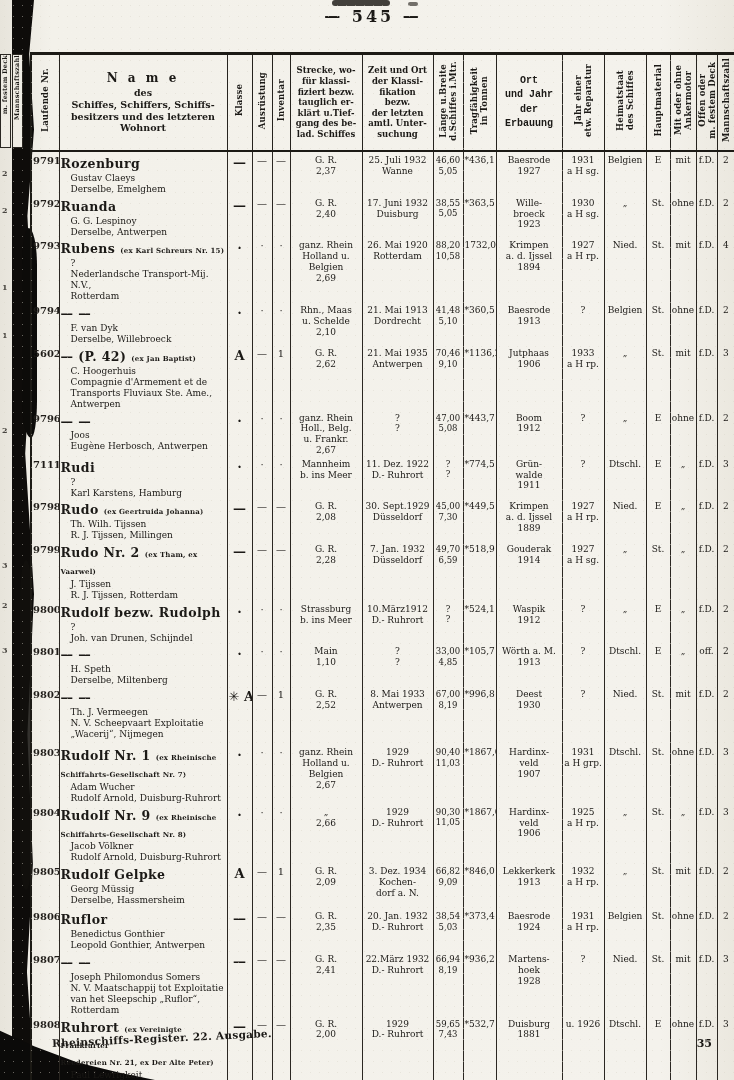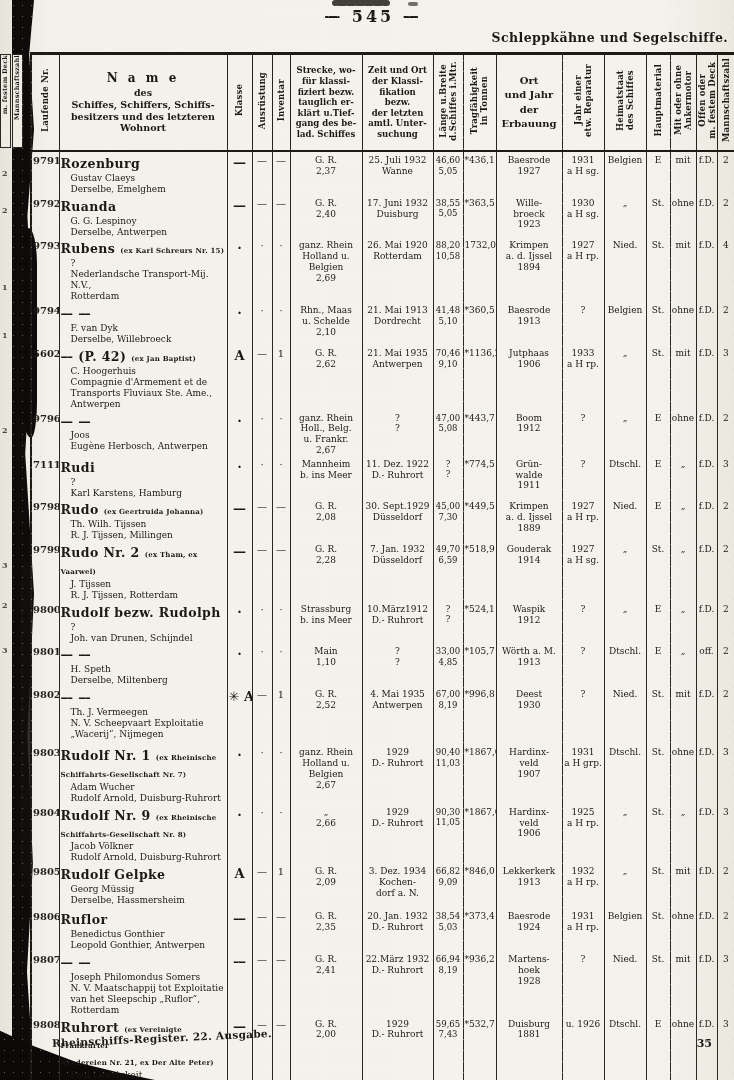--- a/index.html
+++ b/index.html
@@ -34,21 +34,21 @@
   
   table.reg{position:absolute;left:30px;top:52px;width:704px;border-collapse:collapse;table-layout:fixed;
         border:2px solid #1c1a15;border-bottom:none;}
   table.reg thead th{border:1px solid #26231e;border-top:3px solid #1c1a15;border-bottom:2px solid #1c1a15;
         height:93px;padding:1px 0;vertical-align:middle;text-align:center;font-weight:bold;}
   .v{writing-mode:vertical-rl;transform:rotate(180deg);display:inline-block;
         font-size:8.5px;font-weight:bold;line-height:1.2;white-space:pre-line;max-height:90px;letter-spacing:.2px;}
   .h-name-top{font-size:12px;letter-spacing:3px;font-weight:bold;}
   .h-name-rest{font-size:9.5px;font-weight:bold;white-space:pre-line;line-height:1.25;margin-top:2px;}
   .h-block{font-size:8.5px;font-weight:bold;white-space:pre-line;line-height:1.25;}
-  .h-ort{font-size:10px;font-weight:bold;white-space:pre-line;line-height:1.45;}
+  .h-ort{font-size:10px;font-weight:bold;white-space:pre-line;line-height:1.45;font-family:Liberation Mono, monospace;}
 
   table.reg tbody td{border-left:1px solid #2b2722;border-right:1px solid #2b2722;
         vertical-align:top;padding:3px 1px 0 1px;overflow:hidden;}
   .c-lfd{font-size:10px;font-weight:bold;padding-left:2px;color:#201d19;text-align:right;}
   .c-name{padding-left:3px;}
   .c-name .nm{line-height:1.05;}
   .c-name .title{font-size:12.5px;font-weight:bold;letter-spacing:.4px;white-space:pre-line;}
   .c-name .ex{font-size:7px;font-weight:bold;white-space:pre-line;letter-spacing:.2px;}
   .c-name .sub{font-size:9px;line-height:1.22;white-space:pre-line;padding-left:4px;margin-top:1px;margin-left:6px;}
   .c-kl{font-size:13px;font-weight:600;text-align:center;white-space:nowrap;padding-top:2px;}
@@ -83,21 +83,20 @@
       <span class="margin-num" style="top: 205px;">2</span>
       <span class="margin-num" style="top: 282px;">1</span>
       <span class="margin-num" style="top: 330px;">1</span>
       <span class="margin-num" style="top: 425px;">2</span>
       <span class="margin-num" style="top: 560px;">3</span>
       <span class="margin-num" style="top: 600px;">2</span>
       <span class="margin-num" style="top: 645px;">3</span>
     </div>
 
   <div class="page-number">—  545  —</div>
-  <div class="section-title">Schleppkähne und Segelschiffe.</div>
 
   <table class="reg">
     <colgroup>
       <col style="width:28px">
         <col style="width:168px">
         <col style="width:25px">
         <col style="width:20px">
       <col style="width:18px">
         <col style="width:72px">
         <col style="width:71px">
@@ -475,21 +474,21 @@
         <div class="nm"><span class="title">— —</span> <span class="ex"></span></div>
         <div class="sub">Th. J. Vermeegen
 N. V. Scheepvaart Exploitatie
 „Wacerij“, Nijmegen</div>
       </td>
       <td class="c-kl">✳ A</td>
       <td class="c-au">—</td>
       <td class="c-inv">1</td>
       <td class="c-str">G. R.
 2,52</td>
-      <td class="c-zeit">4. Mai 1935
+      <td class="c-zeit">8. Mai 1933
 Antwerpen</td>
       <td class="c-lb">67,00
 8,19</td>
       <td class="c-trag">*996,8</td>
       <td class="c-ort">Deest
 1930</td>
       <td class="c-jahr">?</td>
       <td class="c-heim">Nied.</td>
       <td class="c-mat">St.</td>
       <td class="c-ank">mit</td>

